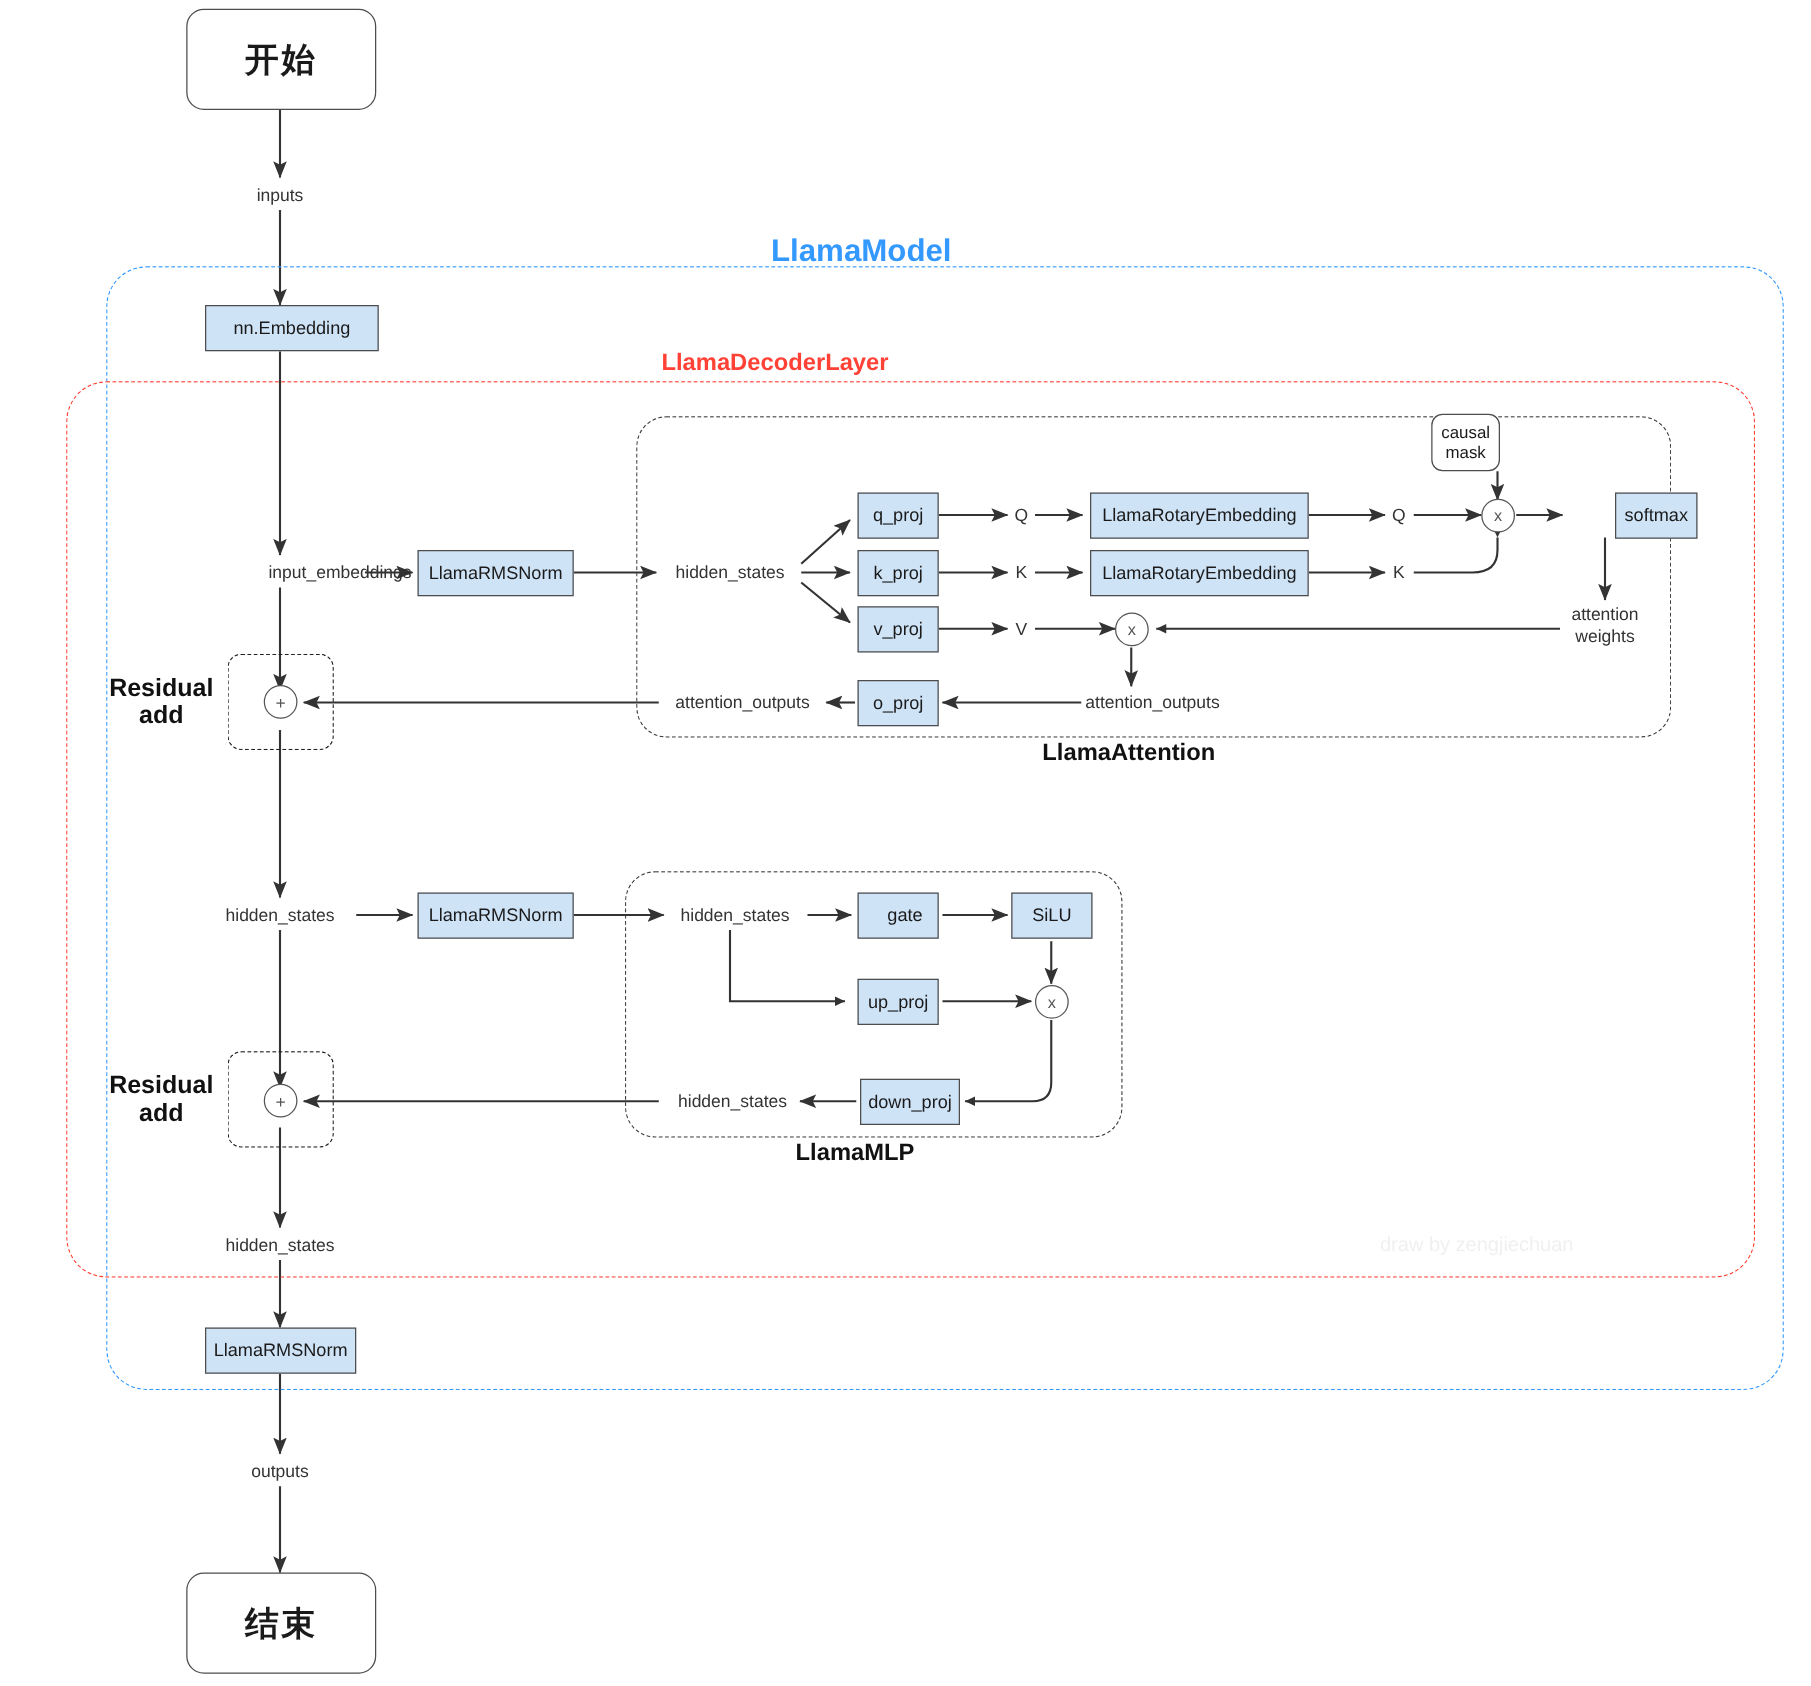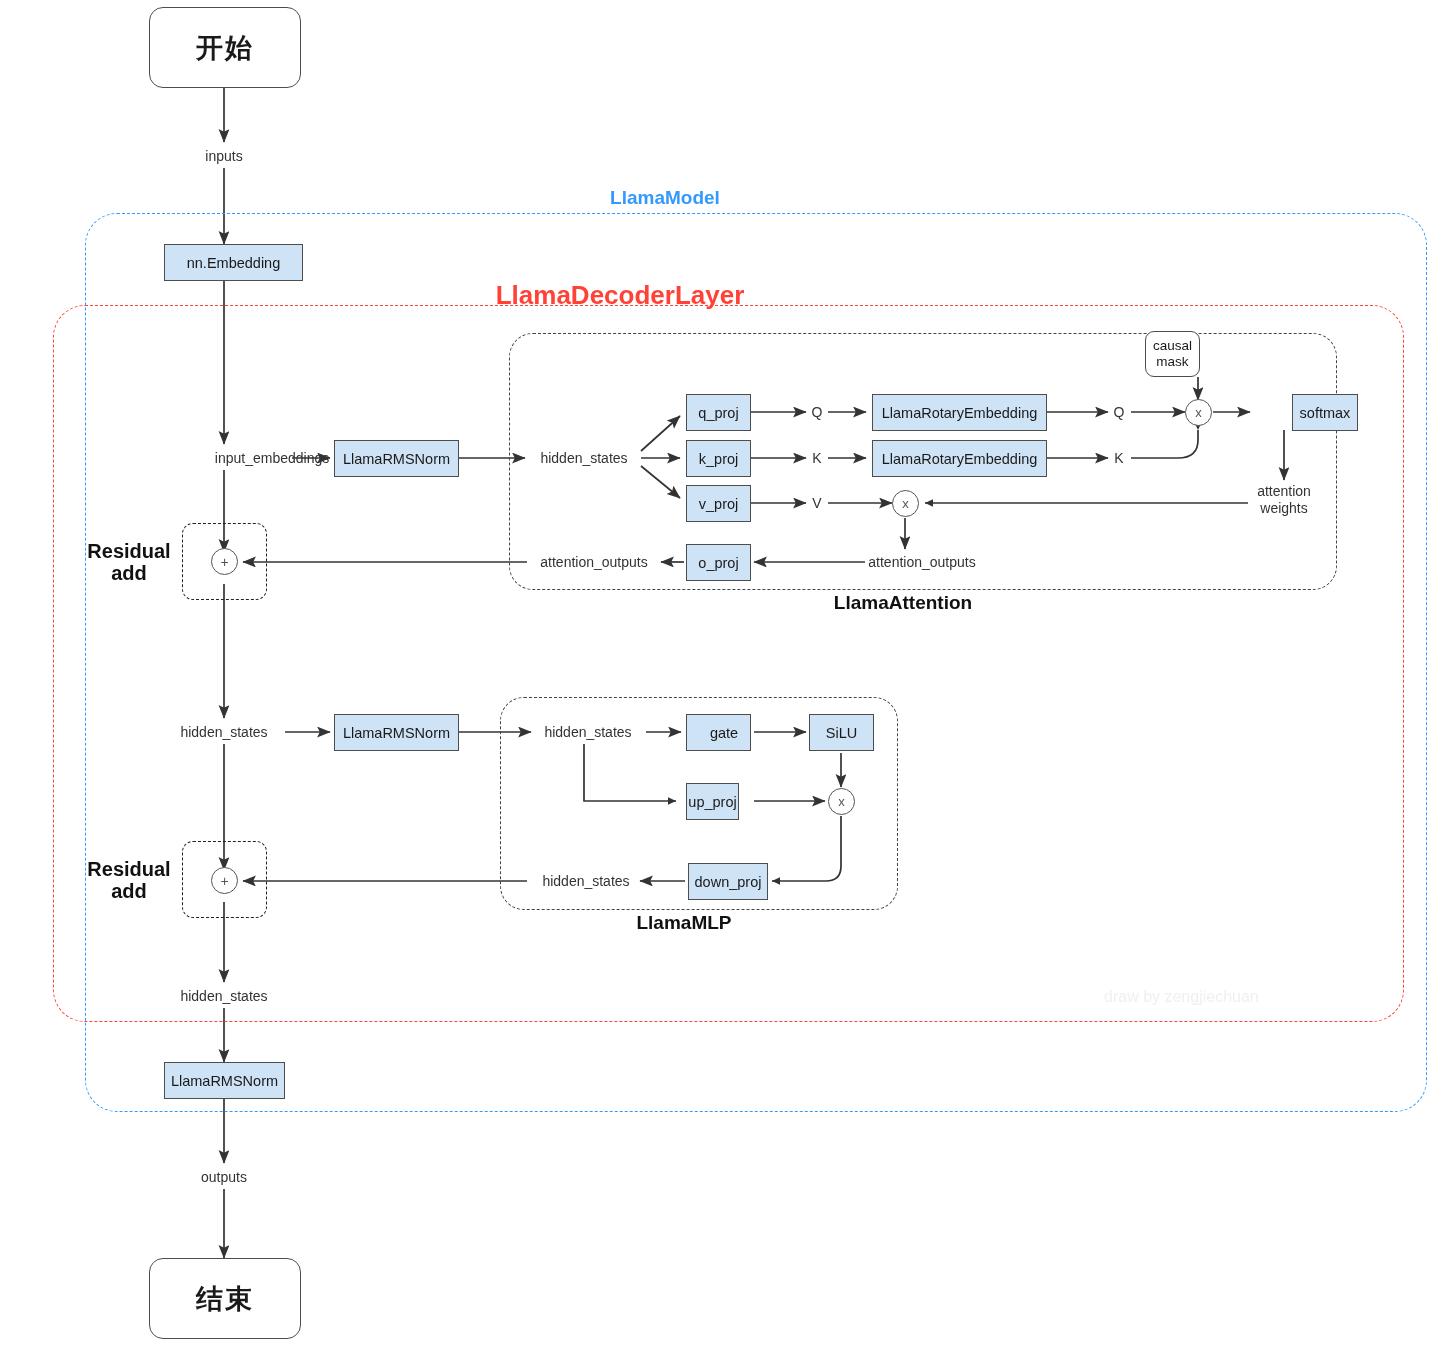--- a/index.html
+++ b/index.html
@@ -84,22 +84,22 @@
     text-align: center;
   }
 
   
   .glabel {
     position: absolute;
     font-weight: bold;
     white-space: nowrap;
     transform: translateX(-50%);
   }
-  .glabel.blue  { color: #3399ff; font-size: 19px; }
-  .glabel.red   { color: #ff4136; font-size: 26px; }
+  .glabel.blue  { color: #3399ff; font-size: 25px; margin-left: 24px; }
+  .glabel.red   { color: #ff4136; font-size: 19px; }
   .glabel.black { color: #111111; font-size: 19px; }
 
   
   .residual-text {
     position: absolute;
     font-size: 20px;
     font-weight: bold;
     color: #111111;
     text-align: center;
     line-height: 1.12;
@@ -295,21 +295,21 @@
 
   <div class="smallnode" style="left:1145px; top:331px; width:55px; height:46px;">
     <span>causal</span>
     <span>mask</span>
   </div>
 
   <div class="pbox" style="left:334px; top:714px; width:125px; height:37px;">LlamaRMSNorm</div>
 
   <div class="pbox" style="left:686px; top:714px; width:65px; height:37px;padding-left:11px;">gate</div>
   <div class="pbox" style="left:809px; top:714px; width:65px; height:37px;">SiLU</div>
-  <div class="pbox" style="left:686px; top:783px; width:53px; height:37px;">up_proj</div>
+  <div class="pbox" style="left:686px; top:783px; width:65px; height:37px;">up_proj</div>
   <div class="pbox" style="left:688px; top:863px; width:80px; height:37px;">down_proj</div>
 
   <div class="pbox" style="left:164px; top:1062px; width:121px; height:37px;">LlamaRMSNorm</div>
 
   <div class="opcircle" style="left:1185px; top:399px; width:27px; height:27px;">x</div>
   <div class="opcircle" style="left:892px; top:490px; width:27px; height:27px;">x</div>
   <div class="opcircle" style="left:828px; top:788px; width:27px; height:27px;">x</div>
   <div class="opcircle plus" style="left:211px; top:548px; width:27px; height:27px;">+</div>
   <div class="opcircle plus" style="left:211px; top:867px; width:27px; height:27px;">+</div>
 

